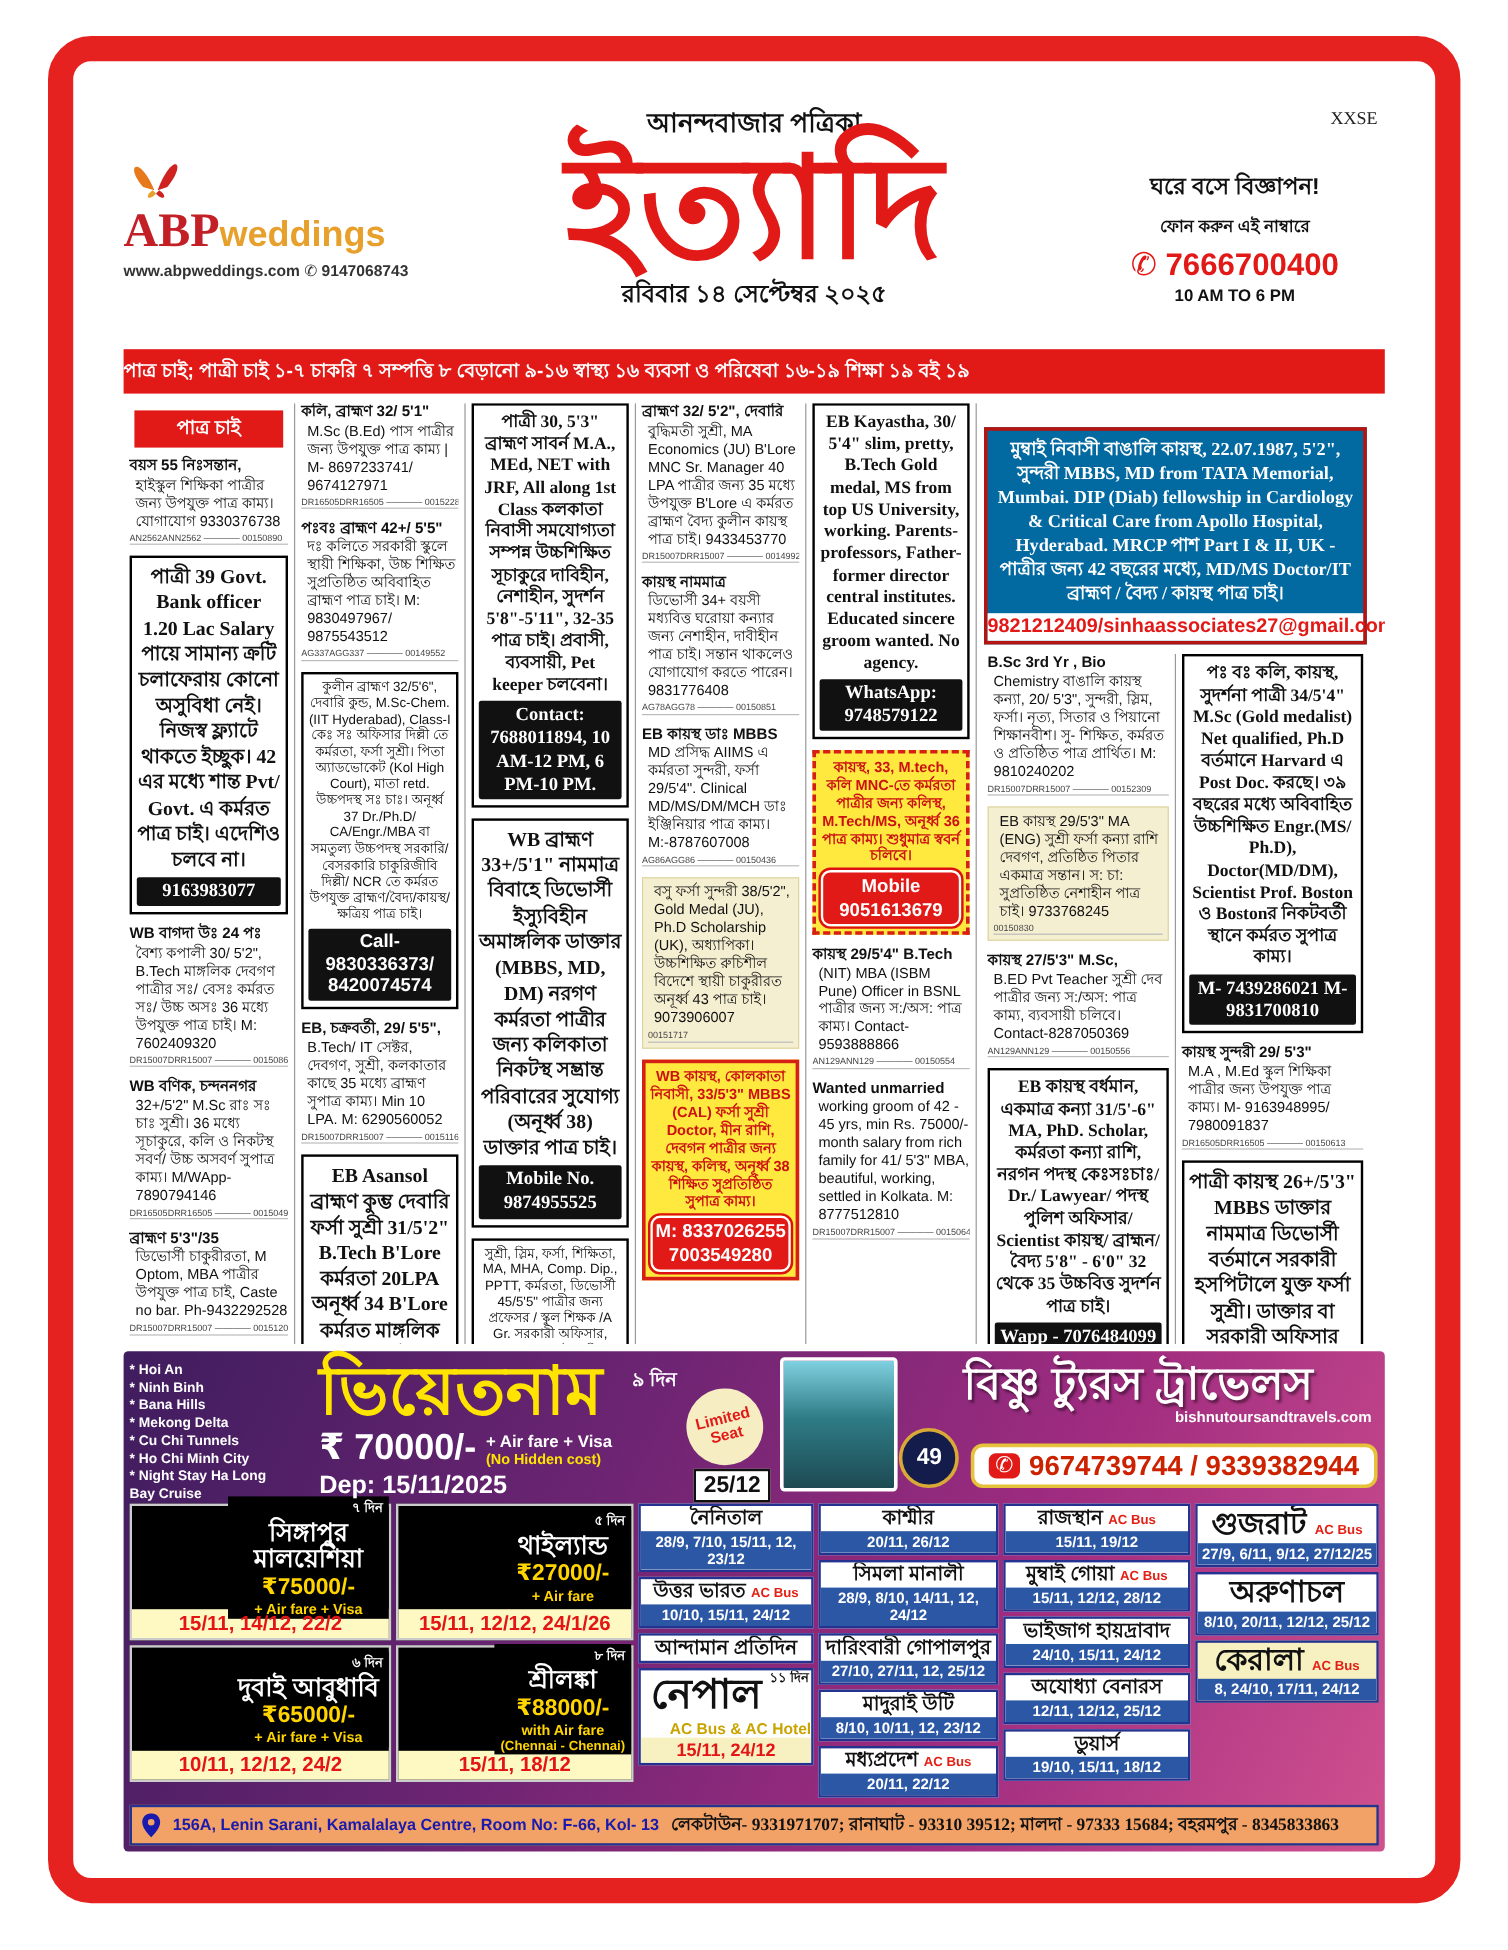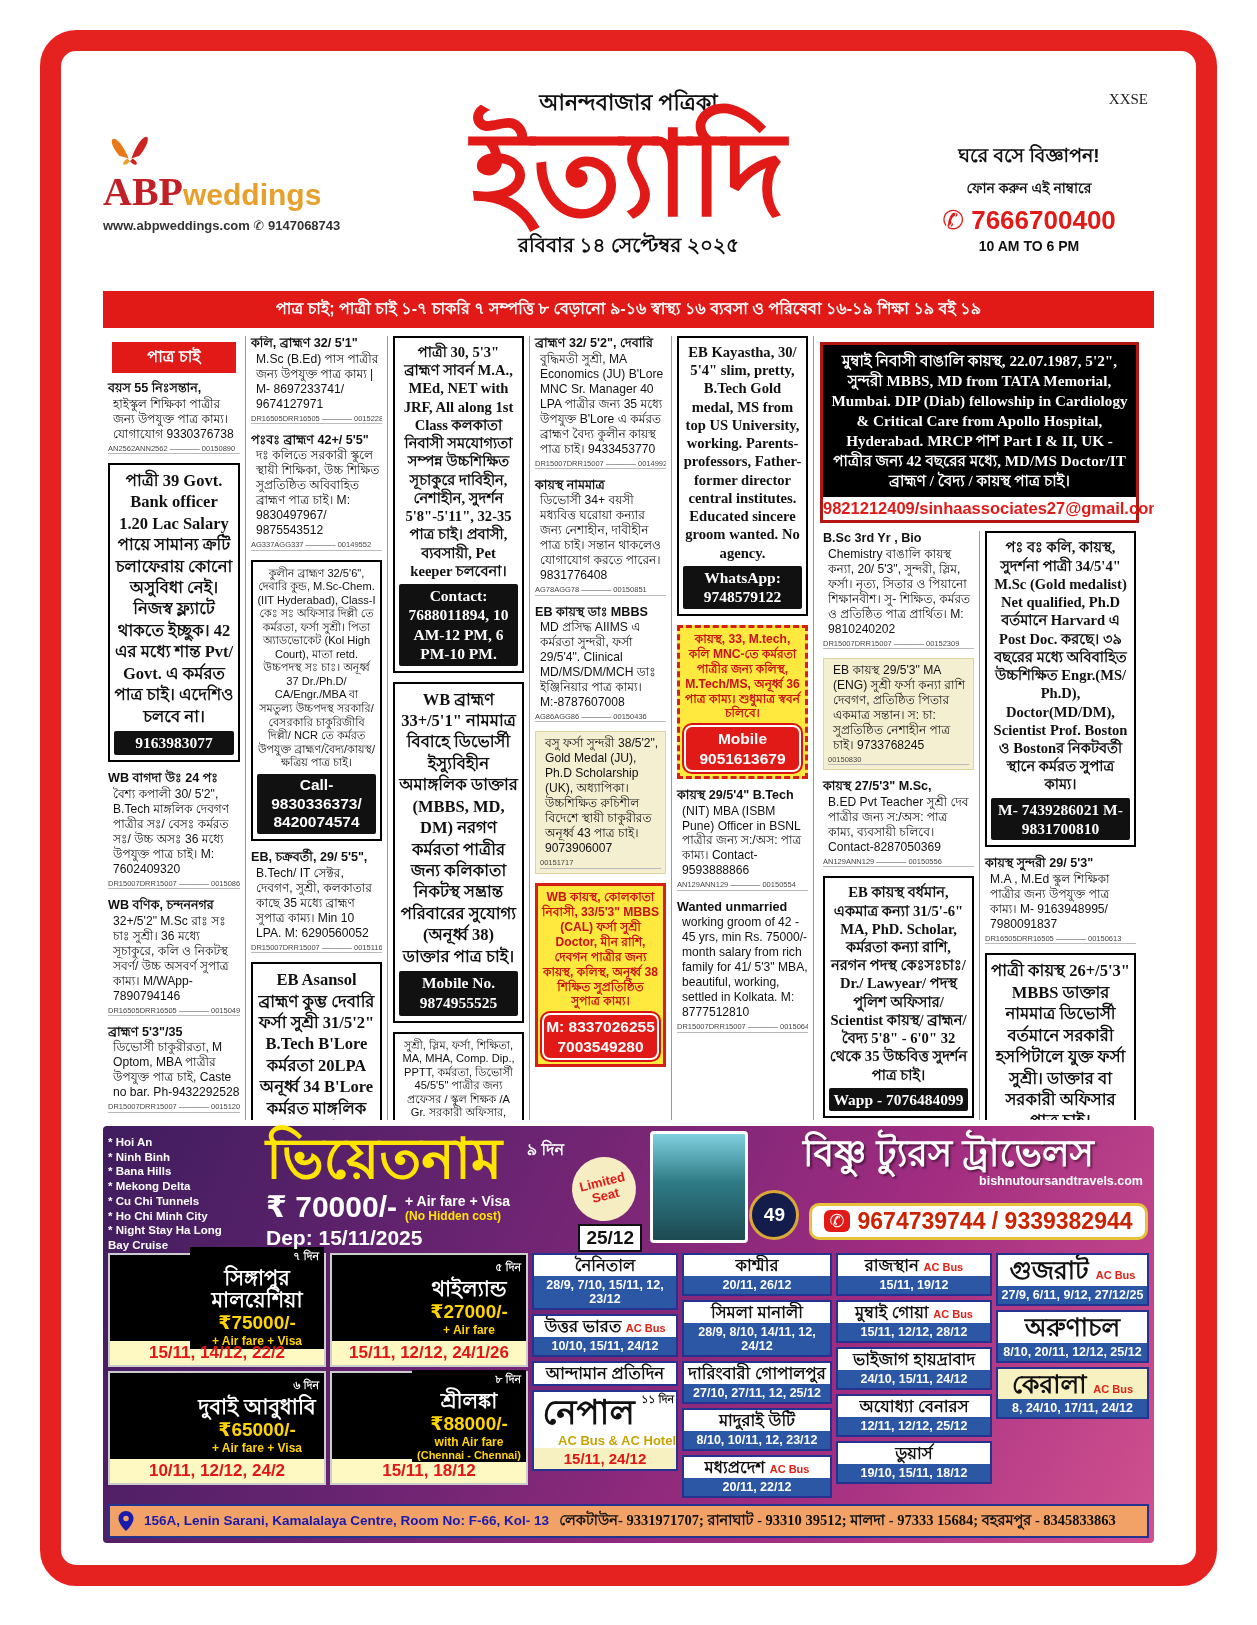--- a/index.html
+++ b/index.html
@@ -18,21 +18,21 @@
   .masthead{flex:1;text-align:center;}
   .kicker{display:inline-block;font-size:22px;font-weight:800;color:#111;margin-top:2px;}
   .big-title{font-size:118px;line-height:1.02;font-weight:800;color:#e11a18;margin-top:-8px;}
   .date-line{font-size:20px;font-weight:800;color:#111;margin-top:-4px;}
   .call-block{width:250px;text-align:center;padding-top:58px;}
   .cb1{font-size:19px;font-weight:800;color:#111;}
   .cb2{font-size:14px;font-weight:700;color:#111;margin-top:4px;}
   .cb-phone{font-size:26px;font-weight:800;color:#e11a18;margin-top:4px;}
   .cb-hours{font-size:14px;font-weight:800;color:#111;margin-top:2px;}
   
-  .strip{background:#e11a18;color:#fff;font-weight:800;font-size:16px;text-align:center;
+  .strip{background:#e11a18;color:#fff;font-weight:800;font-size:16px;
     padding:5px 0;margin:4px 0 8px 0;}
   
   .main{display:flex;height:784px;overflow:hidden;}
   .col{width:142px;box-sizing:border-box;padding:0 5px;border-left:1px solid #999;}
   .col:first-child{border-left:none;}
   .colgroup{width:332px;box-sizing:border-box;border-left:1px solid #999;padding:0 4px;}
   .subcols{display:flex;}
   .subcol{flex:1;box-sizing:border-box;padding:0 5px;}
   .subcol+.subcol{border-left:1px solid #999;}
   .section-label{background:#e11a18;color:#fff;font-weight:800;font-size:16px;text-align:center;
@@ -49,21 +49,21 @@
   .dense{font-size:11.1px;line-height:1.22;}
   .numbox{background:#111;color:#fff;font-weight:800;text-align:center;font-size:15.5px;
     padding:2px 1px;margin-top:4px;border-radius:2px;}
   .numbox.red{background:#e11a18;border-radius:8px;border:2px solid #fff;outline:2px solid #d11;}
   .cream{background:#f5efd2;border:1px solid #ddd49f;padding:4px;}
   .yellowred{background:#ffe93f;border:3px solid #d62015;color:#cc1111;text-align:center;
     font-weight:800;padding:4px;}
   .yellowred .ad-body{padding-left:0;}
   .scallop{border-style:dashed;}
   
-  .mega{border:3px solid #b51510;background:#000000;margin:6px 2px 8px 2px;}
+  .mega{border:3px solid #b51510;background:#0369a1;margin:20px 2px 8px 2px;}
   .mega-body{color:#fff;font-family:"Liberation Serif","DejaVu Serif",serif;font-weight:700;
     font-size:15.2px;text-align:center;padding:6px 8px;line-height:1.32;}
   .mega-contact{background:#fff;color:#e11a18;font-weight:800;font-size:16.5px;text-align:center;padding:2px 0;}
   
   .travel{margin-top:6px;background:linear-gradient(115deg,#3f1d5e 0%,#6b2472 35%,#a02c80 68%,#d1518f 100%);
     padding:5px;border-radius:4px;}
   .banner{display:flex;align-items:flex-start;height:118px;position:relative;color:#fff;}
   .vn-list{width:152px;font-size:11.5px;font-weight:800;line-height:1.28;padding-top:4px;}
   .vn-main{width:372px;position:relative;padding-left:6px;}
   .vn-title{color:#ffe400;font-weight:800;font-size:56px;line-height:1;}

